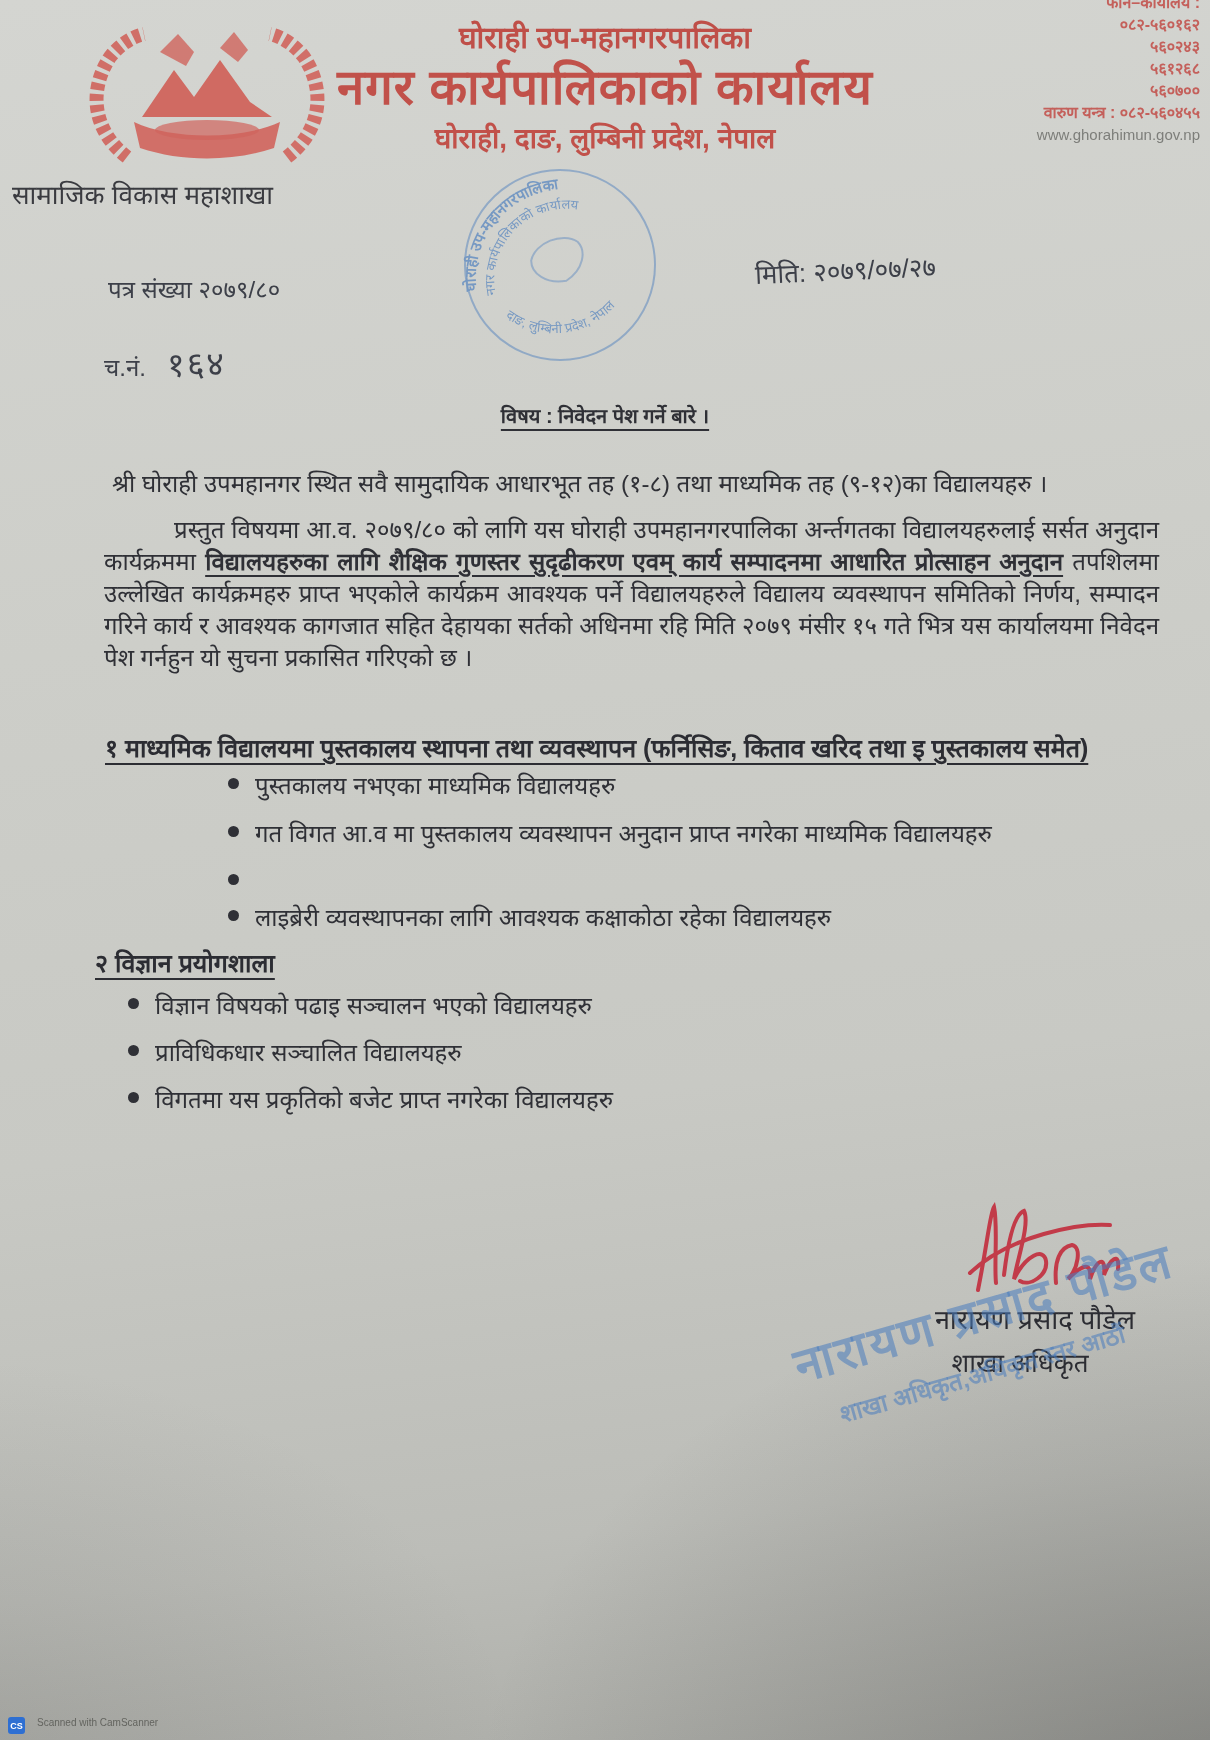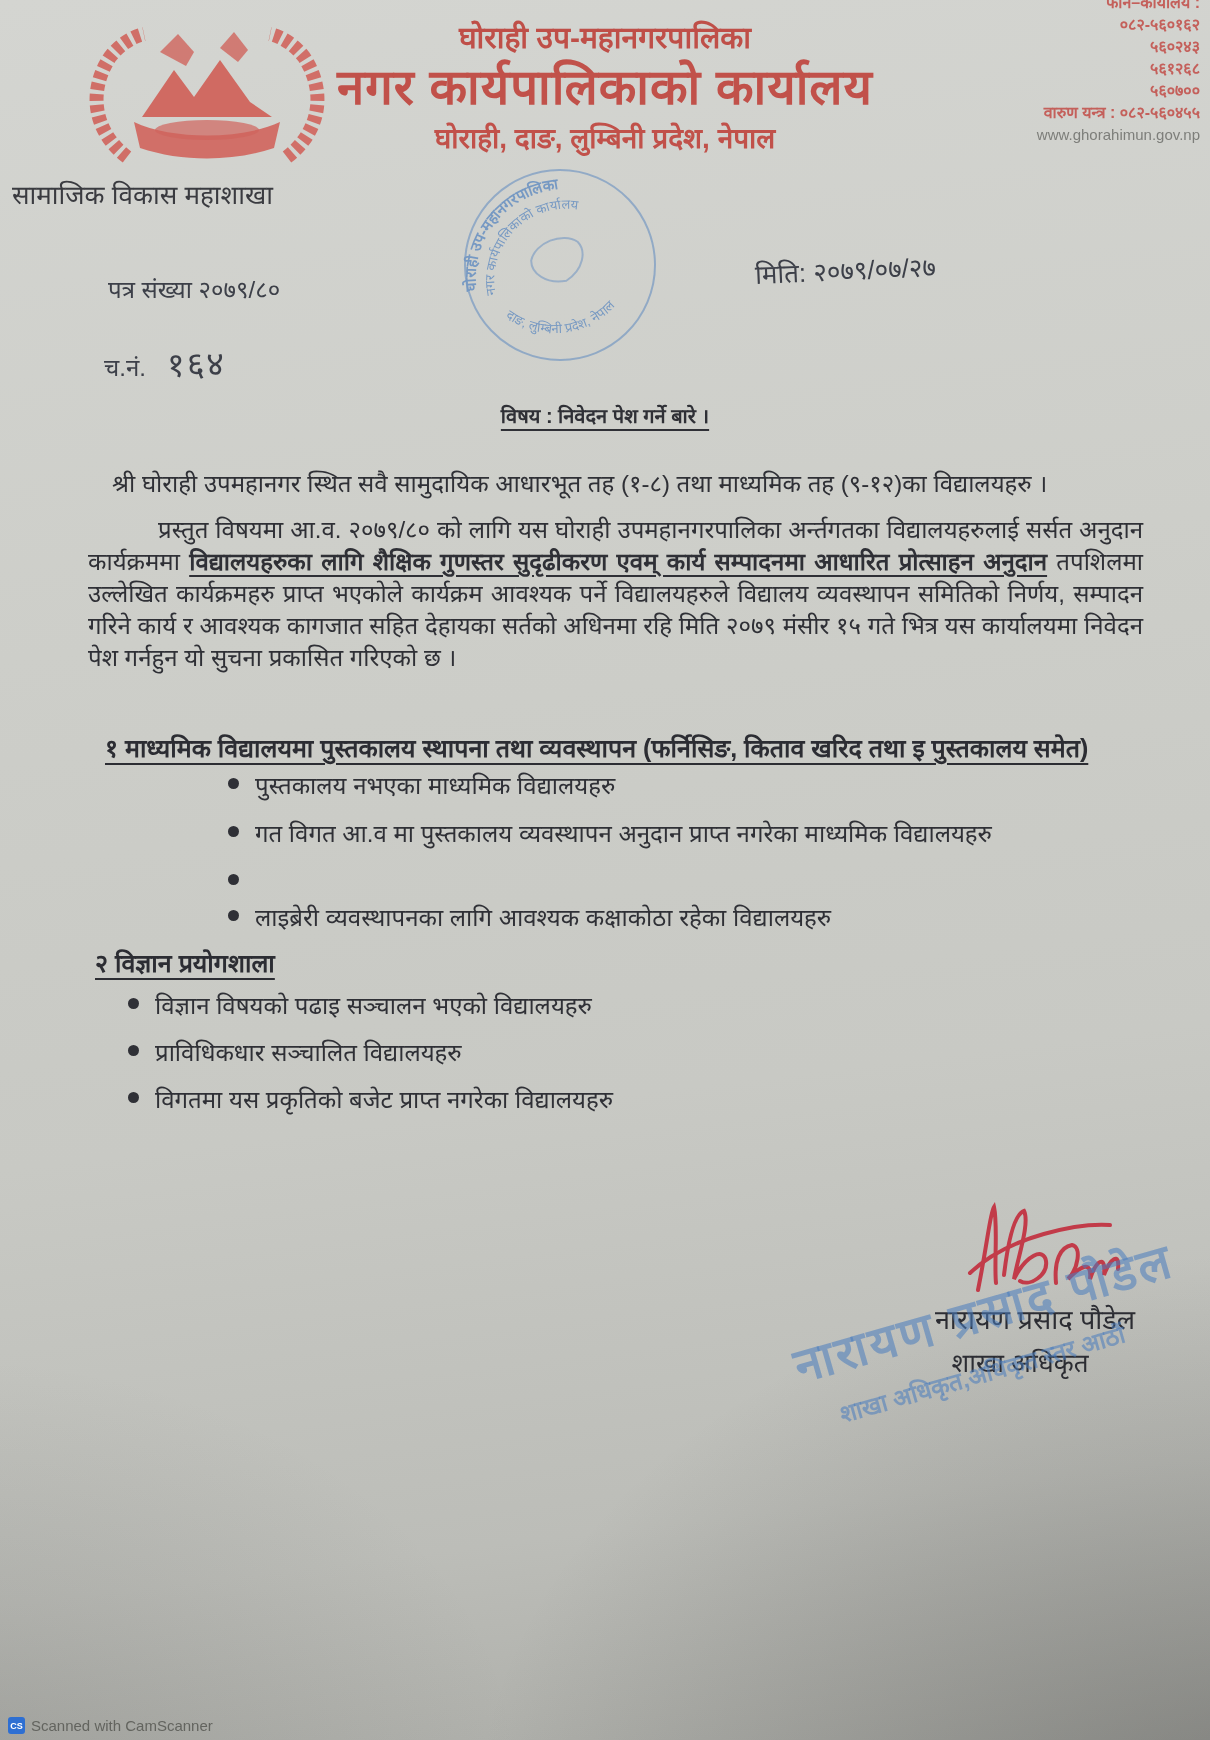--- a/index.html
+++ b/index.html
@@ -23,21 +23,21 @@
   
   .refline{top:272px;left:108px;font-size:24px;color:#3d4049;}
   .dispatch{top:340px;left:104px;font-size:24px;color:#3d4049;}
   .dispatch b{font-size:34px;font-weight:400;letter-spacing:2px;display:inline-block;transform:rotate(-2deg);margin-left:14px;}
   .dateline{top:252px;left:755px;font-size:26px;color:#3d4049;transform:rotate(-2.5deg);}
   
   .subject{top:402px;left:0;width:100%;text-align:center;font-size:20px;font-weight:700;
            color:#2f3036;}
   .subject span{text-decoration:underline;text-underline-offset:6px;}
   .salutation{top:466px;left:112px;width:1045px;font-size:24px;color:#2f3036;}
-  .bodypara{top:514px;left:88px;width:1055px;font-size:24px;line-height:32px;text-align:justify;
+  .bodypara{top:514px;left:104px;width:1055px;font-size:24px;line-height:32px;text-align:justify;
             text-indent:70px;color:#2f3036;}
   .bodypara .emph{font-weight:700;text-decoration:underline;text-underline-offset:5px;}
   
   .sec1h{top:730px;left:105px;width:1050px;font-size:25px;font-weight:700;color:#2c2d33;}
   .sec1h span,.sec2h span{text-decoration:underline;text-underline-offset:6px;}
   .sec2h{top:945px;left:95px;font-size:25px;font-weight:700;color:#2c2d33;}
   .blist{list-style:none;margin:0;padding:0;}
   .blist li{display:flex;align-items:flex-start;font-size:24px;color:#2f3036;}
   .dot{width:11px;height:11px;border-radius:50%;background:#2f3036;flex:0 0 11px;margin:10px 16px 0 0;}
   .list1{top:768px;left:228px;width:900px;}
@@ -47,24 +47,24 @@
   
   .round-stamp{top:150px;left:440px;width:240px;height:230px;opacity:.85;}
   .sig-svg{top:1195px;left:960px;width:180px;height:115px;}
   .sig-name{top:1300px;left:905px;width:260px;text-align:center;font-size:27px;color:#2c2d33;}
   .sig-title{top:1344px;left:905px;width:230px;text-align:center;font-size:26px;color:#2c2d33;}
   .flat-stamp{top:1255px;left:790px;width:560px;transform:rotate(-16deg);color:rgba(73,124,189,.55);
               font-weight:700;}
   .flat-stamp .l1{font-size:48px;letter-spacing:3px;white-space:nowrap;}
   .flat-stamp .l2{font-size:24px;margin-top:10px;margin-left:30px;white-space:nowrap;}
   
-  .scanbar{left:8px;bottom:6px;display:flex;align-items:flex-start;gap:6px;}
+  .scanbar{left:8px;bottom:6px;display:flex;align-items:flex-start;gap:12px;}
   .cs-logo{width:17px;height:17px;background:#2e6fd2;border-radius:3px;color:#fff;
            font-size:9px;font-weight:700;display:flex;align-items:center;justify-content:center;}
-  .scan-text{font-size:15px;color:#63645f;}
+  .scan-text{font-size:10px;color:#63645f;}
 </style>
 </head>
 <body>
 
 <div id="paper">
 
   <svg class="abs" style="top:22px;left:82px" width="250" height="150" viewBox="0 0 250 150">
     <g fill="none" stroke="#d0645c" opacity="0.9">
       <path d="M45,135 C12,110 5,70 28,35 C38,22 52,14 62,12" stroke-width="14" stroke-dasharray="7 4"></path>
       <path d="M205,135 C238,110 245,70 222,35 C212,22 198,14 188,12" stroke-width="14" stroke-dasharray="7 4"></path>

